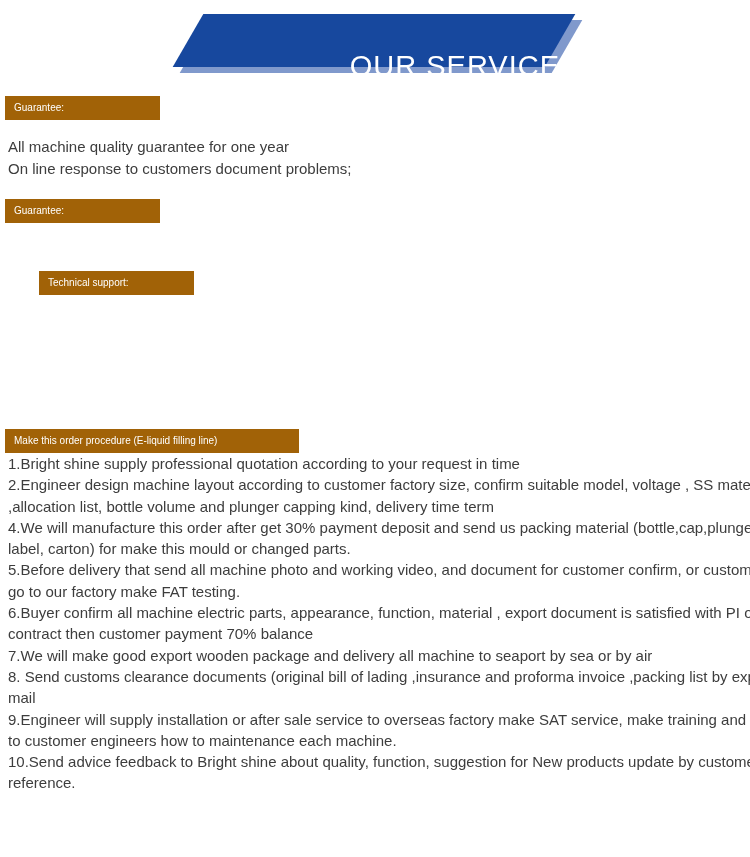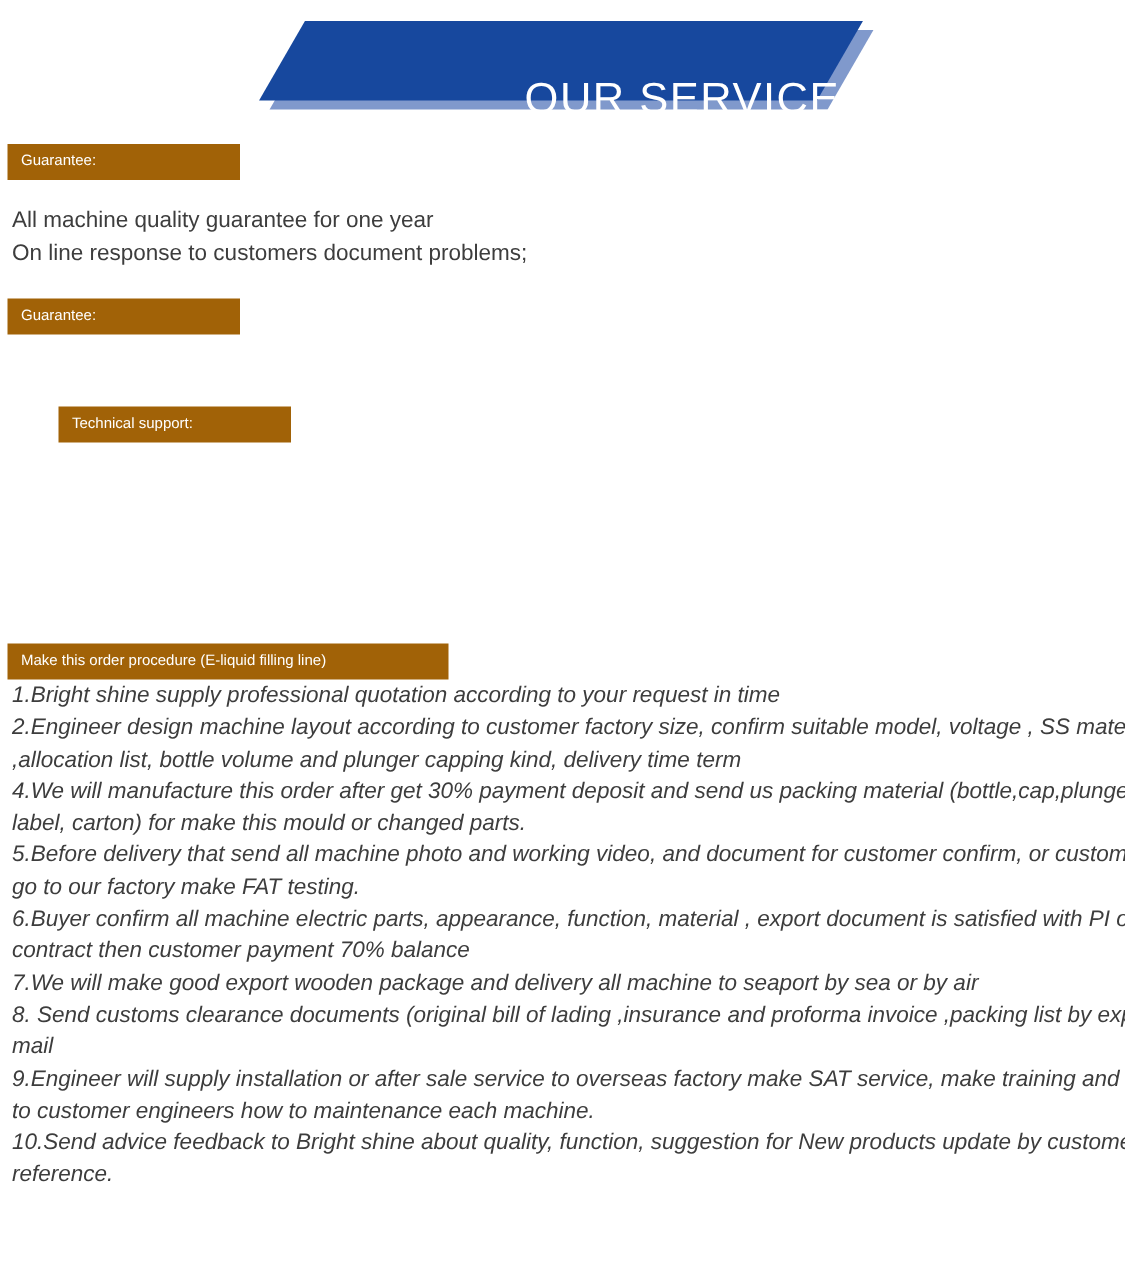--- a/index.html
+++ b/index.html
@@ -41,21 +41,21 @@
     line-height:22px;white-space:pre;
   }
   #body-guarantee{top:136px;}
   #body-document{top:244px;}
   #body-technical{top:325px;line-height:21.5px;}
   
   #procedure-list{
     position:absolute;left:8px;top:453px;width:742px;
     color:#3d3d3d;font-size:15px;line-height:21.3px;
   }
-  .proc-item{white-space:pre;font-style:italic;}
+  .proc-item{white-space:pre;}
 </style>
 </head>
 <body>
 
 <div id="page">
 
   <div class="banner-shadow"></div>
   <div class="banner"></div>
   <div class="banner-title">OUR SERVICE</div>
 

